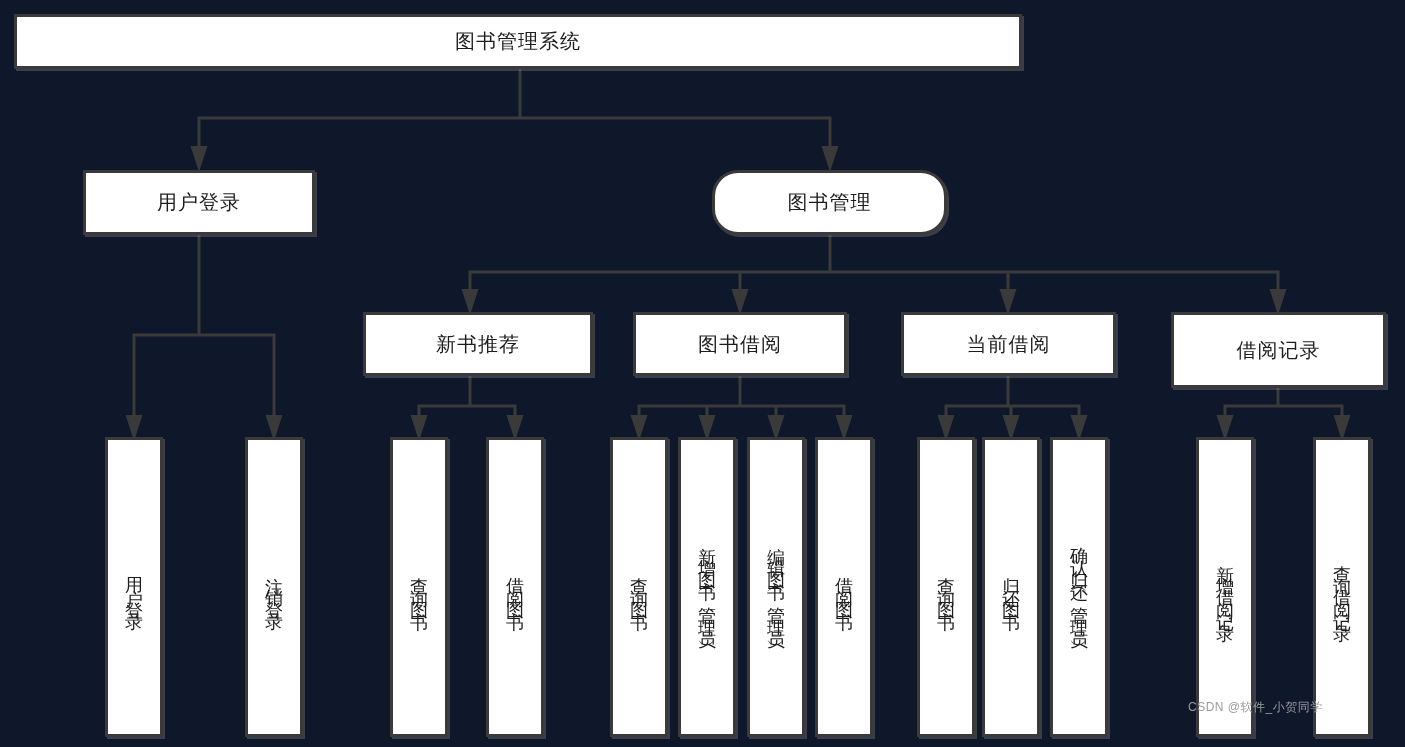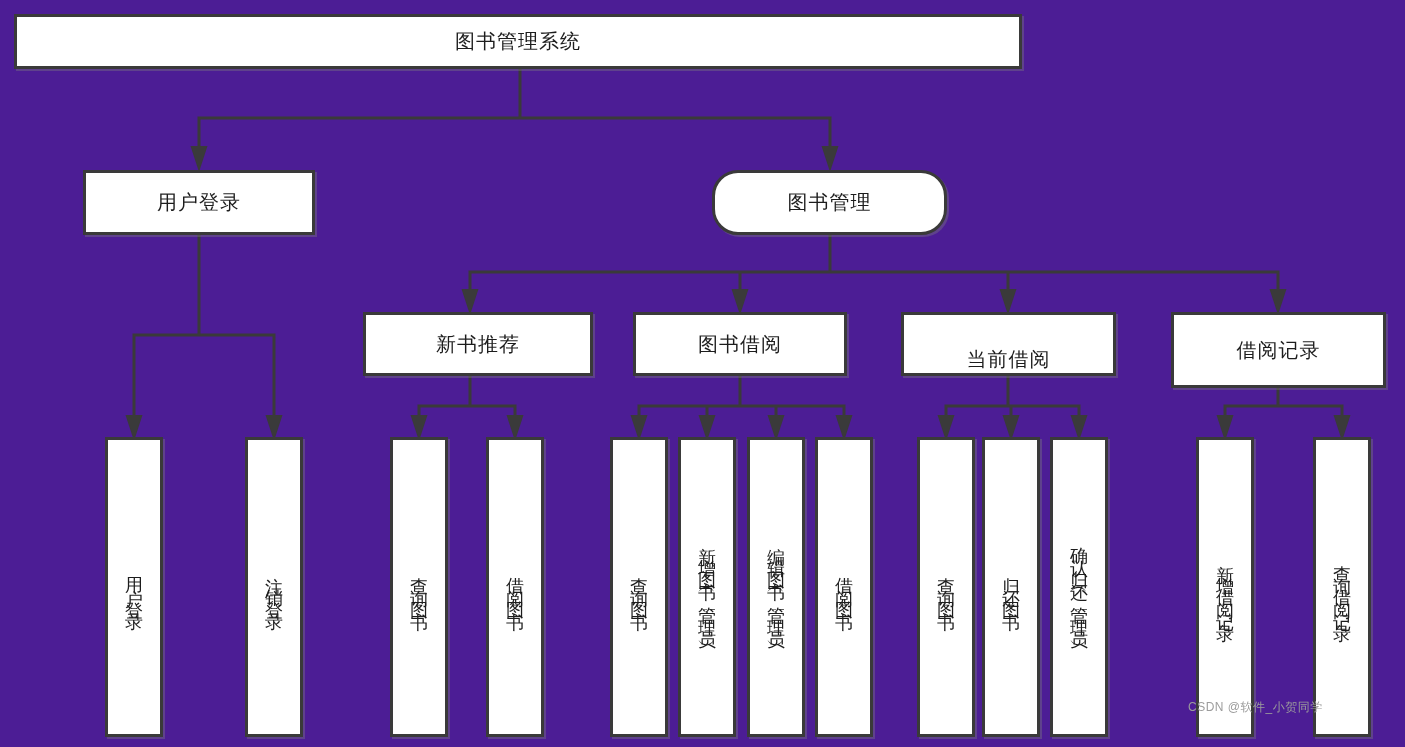--- a/index.html
+++ b/index.html
@@ -1,20 +1,20 @@
 <!DOCTYPE html>
 <html><head>
 <meta charset="utf-8">
 <style>
   html, body { margin: 0; padding: 0; background: #ffffff; }
   #stage {
     position: relative;
     width: 1405px;
     height: 747px;
-    background: #4c1d95;
+    background: #0f172a;
     font-family: "Liberation Sans", sans-serif;
     overflow: hidden;
   }
   #wires { position: absolute; left: 0; top: 0; }
   .node {
     position: absolute;
     background: #ffffff;
     border: 3px solid #3a3a3a;
     box-sizing: border-box;
     display: flex;
@@ -37,21 +37,21 @@
     display: block;
   }
   
   .n-root   { left: 14px;  top: 14px;  width: 1008px; height: 55px; }
   
   .n-login  { left: 83px;  top: 170px; width: 232px;  height: 65px; }
   .n-mgmt   { left: 712px; top: 170px; width: 235px;  height: 65px; border-radius: 26px; }
   
   .n-newbook{ left: 363px; top: 312px; width: 230px;  height: 64px; }
   .n-borrow { left: 633px; top: 312px; width: 214px;  height: 64px; }
-  .n-current{ left: 901px; top: 312px; width: 215px;  height: 64px; align-items: flex-end; }
+  .n-current{ left: 901px; top: 312px; width: 215px;  height: 64px; }
   .n-record { left: 1171px;top: 312px; width: 215px;  height: 76px; }
   
   .leaf { width: 58px; top: 437px; height: 300px; }
   .l-a1 { left: 105px; }  .l-a2 { left: 245px; }
   .l-b1 { left: 390px; }  .l-b2 { left: 486px; }
   .l-c1 { left: 610px; }  .l-c2 { left: 678px; }
   .l-c3 { left: 747px; }  .l-c4 { left: 815px; }
   .l-d1 { left: 917px; }  .l-d2 { left: 982px; }
   .l-d3 { left: 1050px; }
   .l-e1 { left: 1196px; } .l-e2 { left: 1313px; }

